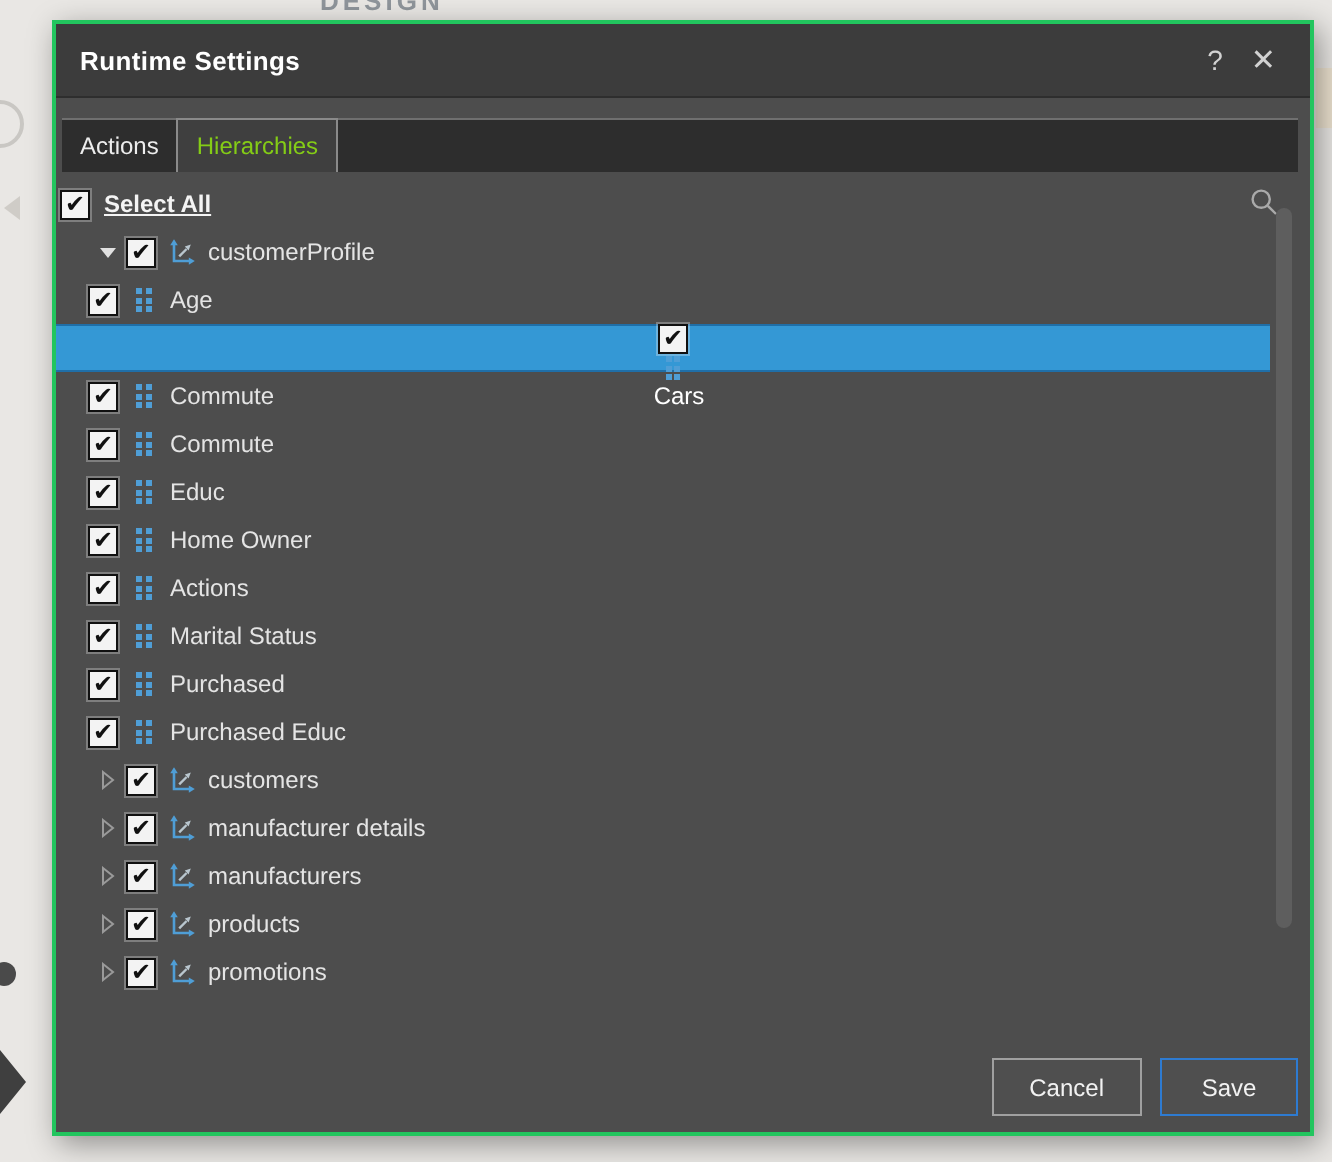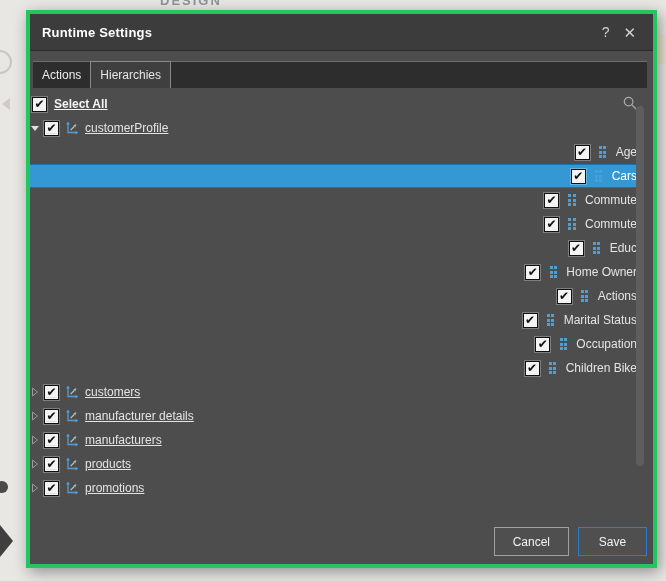--- a/index.html
+++ b/index.html
@@ -23,43 +23,43 @@
     border-top:6px solid transparent; border-bottom:6px solid transparent;
     border-right:8px solid #cfccc7;}
   .bg-dot{position:absolute; left:-4px; top:481px; width:12px; height:12px;
     border-radius:50%; background:#4a4a4a;}
   .bg-tri{position:absolute; left:0; top:525px; width:0; height:0;
     border-top:16px solid transparent; border-bottom:16px solid transparent;
     border-left:13px solid #3f3f3f;}
   .bg-beige{position:absolute; right:0; top:34px; width:8px; height:30px; background:#ece2cf;}
   
   .dialog{position:absolute; left:26px; top:10px; width:631px; height:558px;
-    background:var(--dialog-bg); border:4px solid #22c55e;
+    background:var(--dialog-bg); border:2px solid #22c55e;
     box-shadow:3px 4px 14px rgba(0,0,0,.38); color:var(--text-light);}
   .titlebar{height:37px; background:var(--titlebar-bg); border-bottom:1px solid #2e2e2e;
     display:flex; align-items:center; padding:0 10px 0 12px;}
   .title{color:#ffffff; font-size:13px; font-weight:600; letter-spacing:.2px;}
   .titlebar .spacer{flex:1;}
   .tb-btn{color:#d2d2d2; font-size:14px; padding:2px 7px; cursor:default; line-height:1;}
   .tb-btn.close{font-size:15px;}
   
   .tabstrip{position:absolute; left:3px; right:6px; top:47px; height:27px;
     background:var(--tabstrip-bg); display:flex; align-items:stretch;
     box-shadow:inset 0 1px 0 #6f6f6f;}
   .tab{display:flex; align-items:center; padding:0 9px; color:#ededed; font-size:12px;}
-  .tab.active{background:var(--active-tab-bg); border:1px solid #8a8a8a; border-bottom:none; color:#e5e5e5;}
+  .tab.active{background:var(--active-tab-bg); border:1px solid #8a8a8a; border-bottom:none; color:#84cc16;}
   
   .tree-area{position:absolute; left:0; right:1px; top:78px; height:428px;}
   .tree-viewport{width:607px; height:100%; overflow:hidden;}
   .row{display:flex; align-items:center; height:24px; color:var(--text-light); white-space:nowrap;}
   .row.lvl0{padding-left:2px;}
-  .row.lvl1{padding-left:0;text-decoration:underline;}
-  .row.lvl2{padding-left:35px;justify-content:flex-end;}
+  .row.lvl1{padding-left:21px;}
+  .row.lvl2{padding-left:16px;}
   .row.selected{background:var(--highlight); color:#ffffff;
-    box-shadow:inset 0 1px 0 var(--highlight-edge), inset 0 -1px 0 var(--highlight-edge);}
+    box-shadow:inset 0 1px 0 var(--highlight-edge), inset 0 -1px 0 var(--highlight-edge);flex-direction:column;}
   .exp{width:10px; margin-right:4px; display:flex; align-items:center; justify-content:center;}
   .exp.open::after{content:""; display:block; width:0; height:0;
     border-left:4px solid transparent; border-right:4px solid transparent;
     border-top:5px solid #e0e0e0;}
   .cb{width:15px; height:15px; flex:0 0 15px; background:#f3f3f3; border:1px solid #101010;
     box-shadow:0 0 0 1px rgba(255,255,255,.28); margin-right:6px;
     display:flex; align-items:center; justify-content:center;}
   .cb.checked::after{content:"\2714"; color:#101010; font-size:12px; font-weight:bold;
     line-height:1; margin-top:-1px;}
   .row.lvl0 .cb{margin-right:7px;}
@@ -247,35 +247,35 @@
           <span class="ic">
             <span class="attr-grid">
               <i></i>
               <i></i>
               <i></i>
               <i></i>
               <i></i>
               <i></i>
             </span>
           </span>
-          <span class="lbl">Occupation</span>
-        </div>
-        <div class="row lvl2">
-          <span class="cb checked"></span>
-          <span class="ic">
-            <span class="attr-grid">
-              <i></i>
-              <i></i>
-              <i></i>
-              <i></i>
-              <i></i>
-              <i></i>
-            </span>
-          </span>
-          <span class="lbl">Children Bike</span>
+          <span class="lbl">Purchased</span>
+        </div>
+        <div class="row lvl2">
+          <span class="cb checked"></span>
+          <span class="ic">
+            <span class="attr-grid">
+              <i></i>
+              <i></i>
+              <i></i>
+              <i></i>
+              <i></i>
+              <i></i>
+            </span>
+          </span>
+          <span class="lbl">Purchased Educ</span>
         </div>
         <div class="row lvl1">
           <span class="exp closed">
             <svg width="8" height="10" viewBox="0 0 8 10">
               <path d="M1.5 1 L6.5 5 L1.5 9 Z" fill="none" stroke="#9a9a9a"></path>
             </svg>
           </span>
           <span class="cb checked"></span>
           <span class="ic">
             <svg viewBox="0 0 14 14" width="14" height="14">

